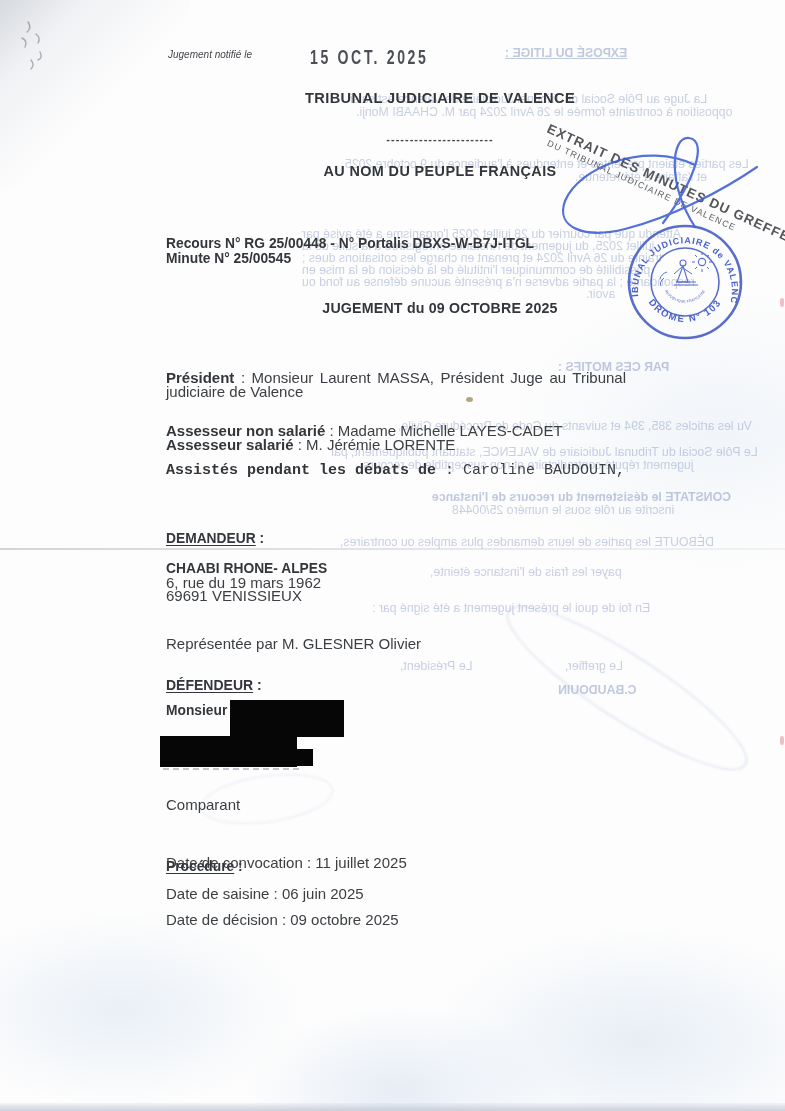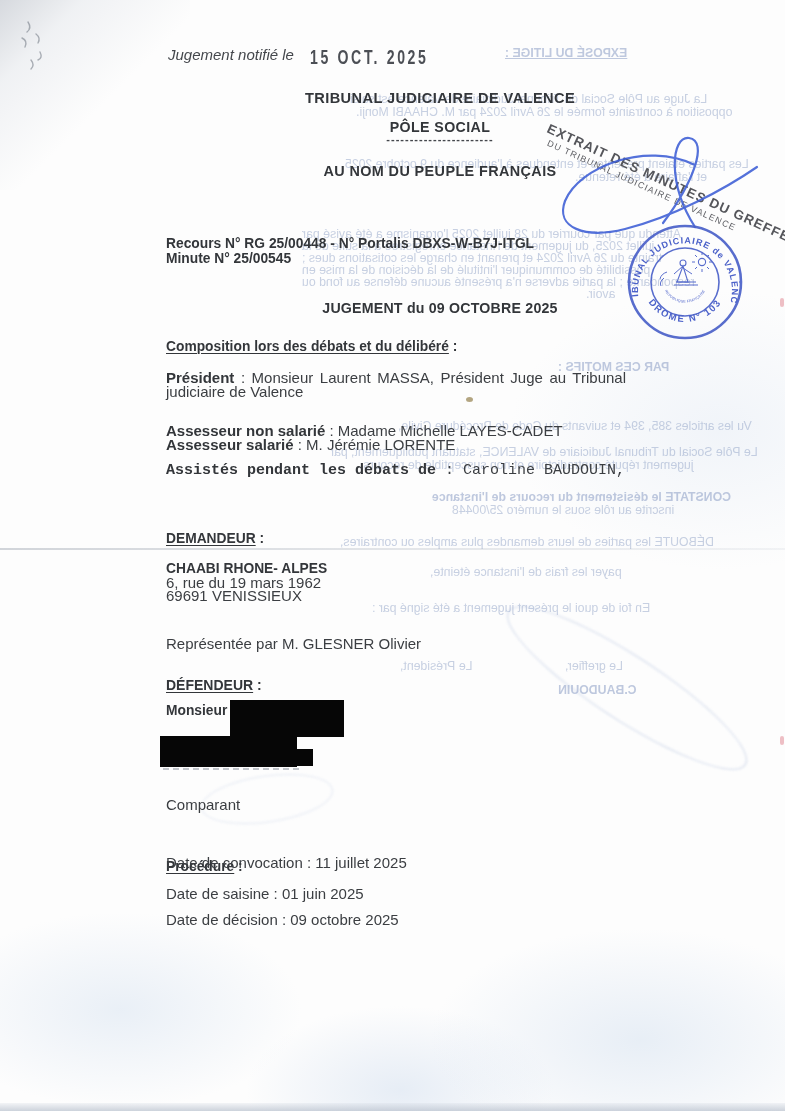--- a/index.html
+++ b/index.html
@@ -88,28 +88,25 @@
   <div class="ghost" style="left:452px;top:504px;">inscrite au rôle sous le numéro 25/00448</div>
   <div class="ghost" style="left:340px;top:536px;">DÉBOUTE les parties de leurs demandes plus amples ou contraires,</div>
   <div class="ghost" style="left:430px;top:566px;">payer les frais de l'instance éteinte,</div>
   <div class="ghost" style="left:372px;top:602px;">En foi de quoi le présent jugement a été signé par :</div>
   <div class="ghost" style="left:565px;top:660px;">Le greffier,</div>
   <div class="ghost" style="left:400px;top:660px;">Le Président,</div>
   <div class="ghost gb" style="left:558px;top:684px;">C.BAUDOUIN</div>
   <div class="abs ghost-ellipse" style="left:485px;top:655px;width:280px;height:62px;transform:rotate(33deg);"></div>
   <div class="abs ghost-ellipse" style="left:200px;top:775px;width:130px;height:44px;transform:rotate(-8deg);opacity:.55;"></div>
 
-  <div class="abs txt" style="left:168px;top:48px;font-style:italic;font-size:15px;color:#44474c;">Jugement notifié le</div>
+  <div class="abs txt" style="left:168px;top:48px;font-style:italic;font-size:10px;color:#44474c;">Jugement notifié le</div>
   <div class="abs date-stamp" style="left:310px;top:46px;">15 OCT. 2025</div>
 
   <div class="abs center-col" style="top:90px;">
     <div class="b" style="font-size:14.6px;letter-spacing:.4px;">TRIBUNAL JUDICIAIRE DE VALENCE</div>
-  </div>
-  <div class="abs center-col" style="top:119px;">
-    <div class="b" style="font-size:14.2px;letter-spacing:.4px;">PÔLE SOCIAL</div>
   </div>
   <div class="abs center-col" style="top:133px;">
     <div class="b" style="font-size:11px;letter-spacing:1px;color:#44474c;">-----------------------</div>
   </div>
   <div class="abs center-col" style="top:163px;">
     <div class="b" style="font-size:14.4px;letter-spacing:.4px;">AU NOM DU PEUPLE FRANÇAIS</div>
   </div>
 
   <div class="abs greffe-stamp">
     <div class="greffe-l1">EXTRAIT DES MINUTES DU GREFFE</div>
@@ -154,23 +151,20 @@
     </text>
   </svg>
 
   <div class="abs txt b nowrap" style="left:166px;top:237px;font-size:13.8px;">Recours N° RG 25/00448 - N° Portalis DBXS-W-B7J-ITGL</div>
   <div class="abs txt b nowrap" style="left:166px;top:252px;font-size:13.8px;">Minute N° 25/00545</div>
 
   <div class="abs center-col" style="top:299px;">
     <span class="b" style="font-size:14.2px;letter-spacing:.2px;">JUGEMENT du 09 OCTOBRE 2025</span>
   </div>
 
-  <div class="abs txt" style="left:166px;top:340px;font-size:13.8px;">
-    <span class="b u">Composition lors des débats et du délibéré</span><span class="b"> :</span>
-  </div>
 
   <div class="abs txt" style="left:166px;top:371px;width:460px;text-align:justify;">
     <span class="b">Président</span><span> : Monsieur Laurent MASSA, Président Juge au Tribunal judiciaire de Valence</span>
   </div>
   <div class="abs speck" style="left:466px;top:397px;"></div>
 
   <div class="abs txt nowrap" style="left:166px;top:424px;">
     <span class="b">Assesseur non salarié</span><span> : Madame Michelle LAYES-CADET</span>
   </div>
   <div class="abs txt nowrap" style="left:166px;top:438px;">
@@ -199,21 +193,21 @@
   <div class="abs redaction" style="left:230px;top:700px;width:114px;height:37px;"></div>
   <div class="abs redaction" style="left:160px;top:736px;width:137px;height:31px;"></div>
   <div class="abs redaction" style="left:293px;top:749px;width:20px;height:17px;"></div>
   <div class="abs" style="left:163px;top:768px;width:136px;height:0;border-bottom:2px dashed rgba(120,128,142,.45);"></div>
 
   <div class="abs txt nowrap" style="left:166px;top:798px;">Comparant</div>
 
   <div class="abs txt" style="left:166px;top:860px;font-size:13.8px;">
     <span class="b u">Procédure</span><span class="b"> :</span>
   </div>
-  <div class="abs txt nowrap" style="left:166px;top:887px;">Date de saisine : 01 juin 2025</div>
+  <div class="abs txt nowrap" style="left:166px;top:887px;">Date de saisine : 06 juin 2025</div>
   <div class="abs txt nowrap" style="left:166px;top:856px;">Date de convocation : 11 juillet 2025</div>
   <div class="abs txt nowrap" style="left:166px;top:913px;">Date de décision :  09 octobre 2025</div>
 
   <div class="abs edge-tick" style="left:780px;top:298px;"></div>
   <div class="abs edge-tick" style="left:780px;top:736px;"></div>
   <div class="abs bottom-edge"></div>
 
 </div>
 
 </body></html>

